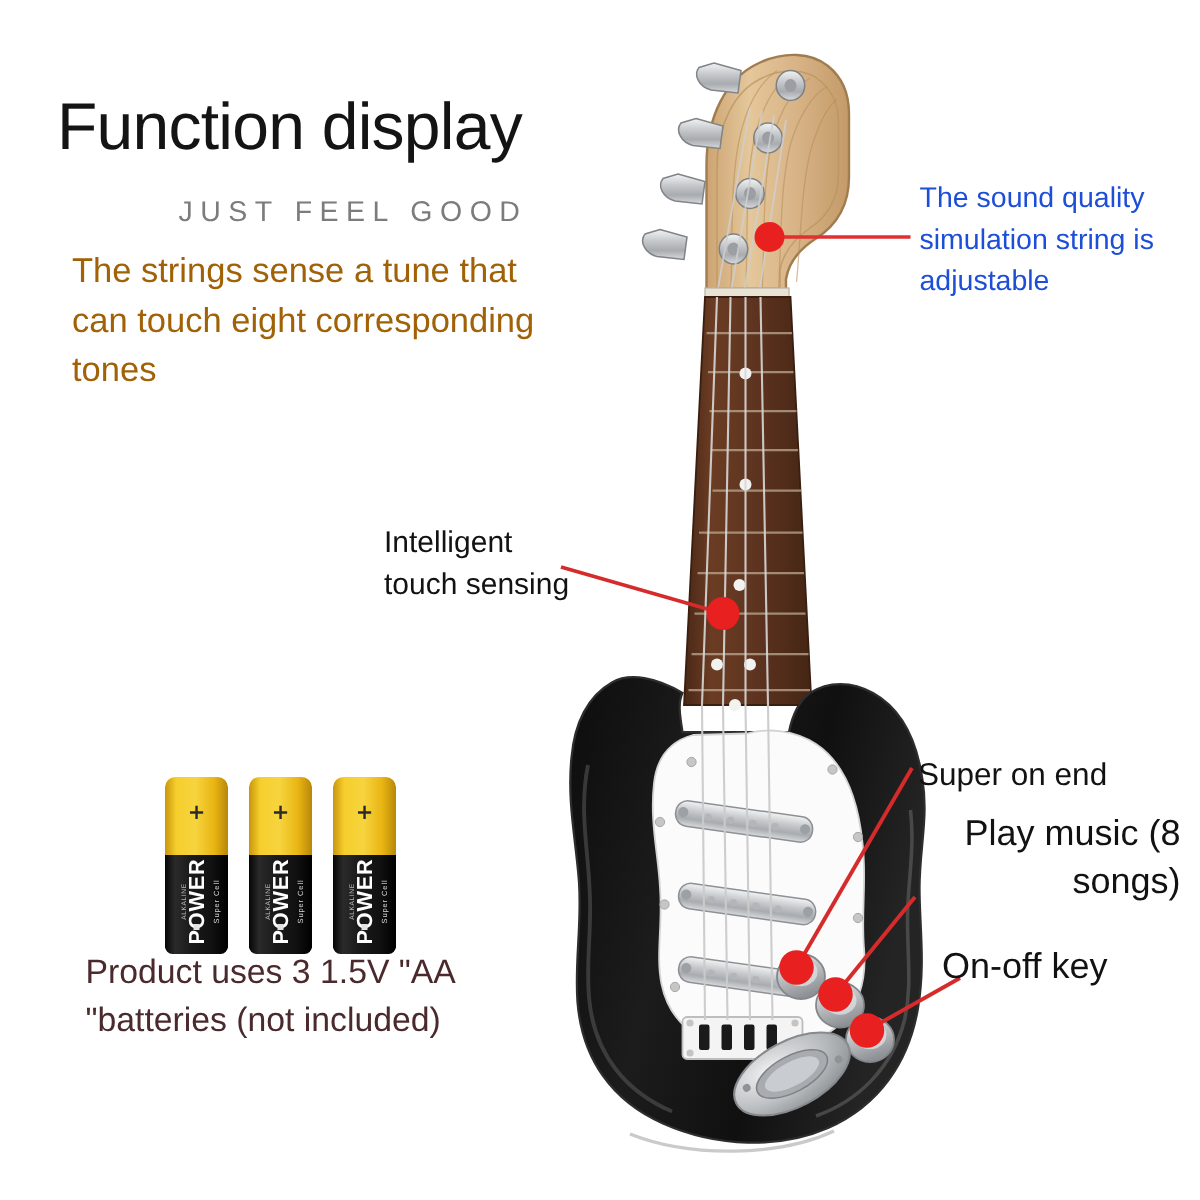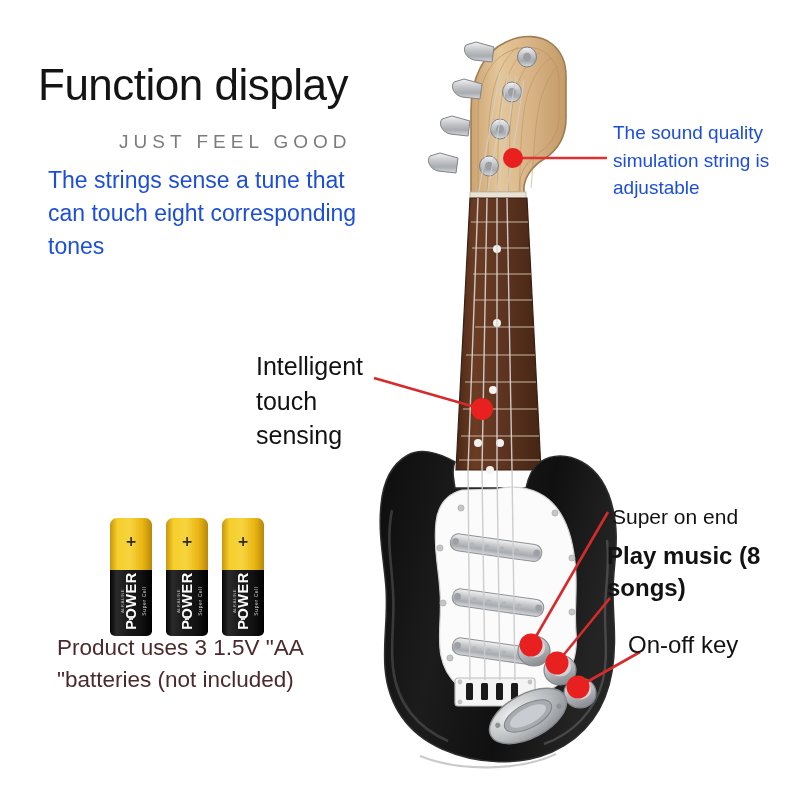--- a/index.html
+++ b/index.html
@@ -40,21 +40,21 @@
     letter-spacing: 5.0px;
     white-space: nowrap;
   }
   #intro-copy {
     position: absolute;
     left: 48px;
     top: 164px;
     width: 330px;
     font-size: 23px;
     font-weight: 400;
-    color: #1d4ed8;
+    color: #a16207;
     line-height: 1.44;
   }
   #battery-note {
     position: absolute;
     left: 57px;
     top: 632px;
     width: 320px;
     font-size: 22.5px;
     font-weight: 400;
     color: #4b2a2d;
@@ -72,37 +72,36 @@
     top: 119px;
     width: 160px;
     font-size: 19px;
     line-height: 1.46;
     color: #1d4ed8;
   }
   #callout-touch-sensing {
     left: 256px;
     top: 349px;
     width: 135px;
-    font-size: 25px;
+    font-size: 20px;
     line-height: 1.38;
   }
   #callout-play-on-end {
     left: 612px;
     top: 505px;
     font-size: 21px;
     white-space: nowrap;
   }
   #callout-play-music {
     left: 607px;
     top: 540px;
     width: 180px;
     font-size: 24px;
     line-height: 1.32;
-    text-align: left;
-    font-weight: bold;
+    text-align: right;
   }
   #callout-on-off-key {
     left: 628px;
     top: 619px;
     font-size: 24px;
     white-space: nowrap;
     margin-top: 12px;
   }
 
   

